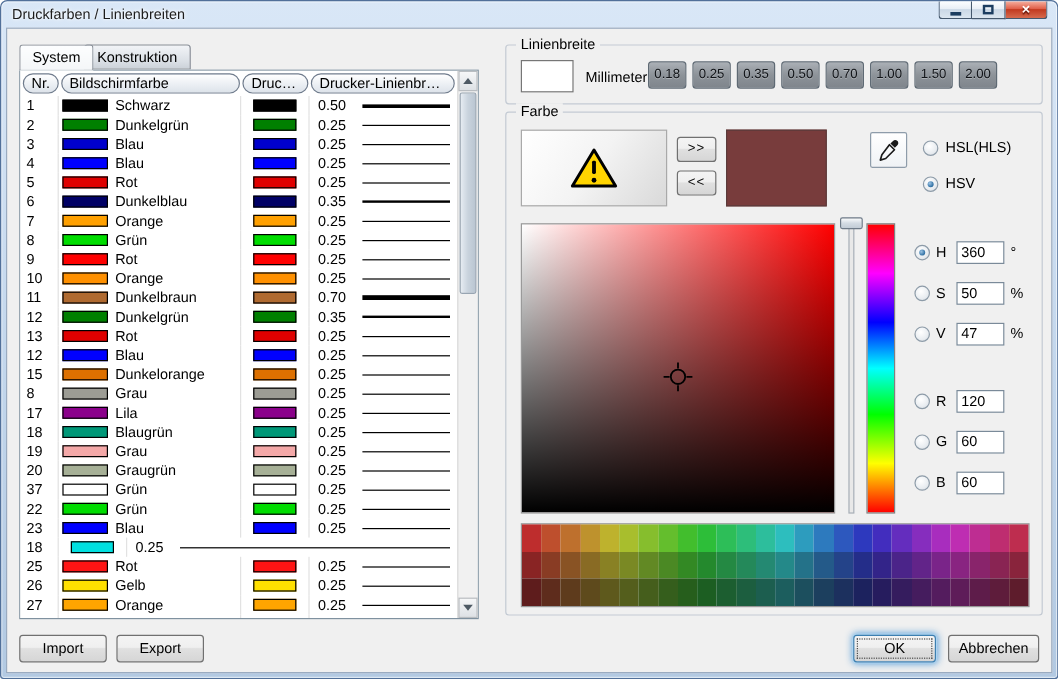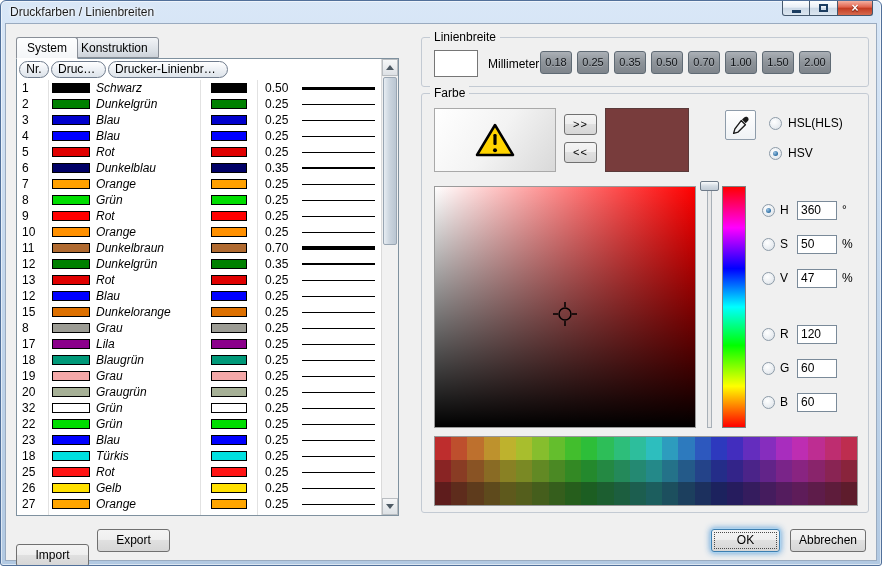--- a/index.html
+++ b/index.html
@@ -44,37 +44,37 @@
   .hp-line { width:120px; }
   .tbody { position:absolute; left:0; top:21px; right:17px; bottom:0; overflow:hidden; background:#fff; }
   .trow { display:flex; height:16px; align-items:center; }
   .c-nr { width:32px; padding-left:5px; border-right:1px solid #E2E2E2; height:100%; line-height:16px; }
   .c-screen { width:152px; display:flex; align-items:center; gap:6px; padding-left:3px; border-right:1px solid #E2E2E2; height:100%; }
   .c-print { width:57px; display:flex; align-items:center; justify-content:center; border-right:1px solid #E2E2E2; height:100%; }
   .c-width { width:44px; padding-left:7px; line-height:16px; }
   .c-line { flex:1; display:flex; align-items:center; padding-right:6px; }
   .swatch { width:38px; height:10px; border:1px solid #000; flex:none; }
   .c-print .swatch { width:36px; }
-  .cname { white-space:nowrap;font-style:italic; }
+  .cname { white-space:nowrap; }
   .lsample { width:100%; background:#000; }
 
   
   .vscroll { position:absolute; top:0; right:0; bottom:0; width:17px; background:#F1F1F1; border-left:1px solid #DADADA; }
   .sb-btn { position:absolute; left:0; width:16px; height:17px; background:linear-gradient(#F6F7F8,#DDE1E5); border:1px solid #B9BDC1; display:flex; align-items:center; justify-content:center; }
   .sb-up { top:0; } .sb-down { bottom:0; }
   .tri-up { width:0; height:0; border-left:4px solid transparent; border-right:4px solid transparent; border-bottom:5px solid #4E5A64; }
   .tri-down { width:0; height:0; border-left:4px solid transparent; border-right:4px solid transparent; border-top:5px solid #4E5A64; }
   .sb-thumb { position:absolute; left:1px; top:18px; width:14px; height:168px; border:1px solid #98A5B2; border-radius:2px;
     background:linear-gradient(90deg,#E6ECF2,#C9D3DD 50%,#BAC6D2); }
 
   
   .btn { position:absolute; height:23px; border:1px solid #707070; border-radius:3px;
     background:linear-gradient(#F4F4F4,#EFEFEF 45%,#E0E0E0 50%,#D6D6D6);
     text-align:center; line-height:21px; }
-  #btn-import { left:15px; top:543px; width:73px; }
+  #btn-import { left:15px; top:528px; width:73px; }
   #btn-export { left:96px; top:528px; width:73px; }
   #btn-ok { left:710px; top:528px; width:69px; border-color:#3C7FB1;
     box-shadow:0 0 0 1px #ADD3EF, 0 0 6px 1px rgba(86,157,217,.95); outline:1px dotted #4A4A4A; outline-offset:-4px; }
   #btn-cancel { left:789px; top:528px; width:76px; }
 
   
   .group { position:absolute; border:1px solid #C3CAD3; border-radius:3px; }
   .group-label { position:absolute; top:-8px; left:8px; background:#F0F0F0; padding:0 4px; white-space:nowrap; }
   #group-linienbreite { left:420px; top:36px; width:448px; height:50px; }
   #group-farbe { left:420px; top:92px; width:448px; height:420px; }
@@ -144,20 +144,21 @@
   </div>
 
   <div class="bgpane"></div>
 
   <div class="tab" id="tab-system">System</div>
   <div class="tab" id="tab-konstruktion">Konstruktion</div>
 
   <div id="table">
     <div class="thead">
       <div class="hpill hp-nr">Nr.</div>
+      <div class="hpill hp-screen">Bildschirmfarbe</div>
       <div class="hpill hp-print">Druckf...</div>
       <div class="hpill hp-line">Drucker-Linienbrei...</div>
     </div>
     <div class="tbody">
         <div class="trow">
           <div class="c-nr">1</div>
           <div class="c-screen">
             <span class="swatch" style="background:#000000"></span>
             <span class="cname">Schwarz</span>
           </div>
@@ -429,21 +430,21 @@
           </div>
           <div class="c-print">
             <span class="swatch" style="background:#A6B096"></span>
           </div>
           <div class="c-width">0.25</div>
           <div class="c-line">
             <span class="lsample" style="height:1px"></span>
           </div>
         </div>
         <div class="trow">
-          <div class="c-nr">32</div>
+          <div class="c-nr">37</div>
           <div class="c-screen">
             <span class="swatch" style="background:#FFFFFF"></span>
             <span class="cname">Grün</span>
           </div>
           <div class="c-print">
             <span class="swatch" style="background:#FFFFFF"></span>
           </div>
           <div class="c-width">0.25</div>
           <div class="c-line">
             <span class="lsample" style="height:1px"></span>
@@ -472,24 +473,20 @@
           <div class="c-print">
             <span class="swatch" style="background:#0000FF"></span>
           </div>
           <div class="c-width">0.25</div>
           <div class="c-line">
             <span class="lsample" style="height:1px"></span>
           </div>
         </div>
         <div class="trow">
           <div class="c-nr">18</div>
-          <div class="c-screen">
-            <span class="swatch" style="background:#00E0E0"></span>
-            <span class="cname">Türkis</span>
-          </div>
           <div class="c-print">
             <span class="swatch" style="background:#00E0E0"></span>
           </div>
           <div class="c-width">0.25</div>
           <div class="c-line">
             <span class="lsample" style="height:1px"></span>
           </div>
         </div>
         <div class="trow">
           <div class="c-nr">25</div>

